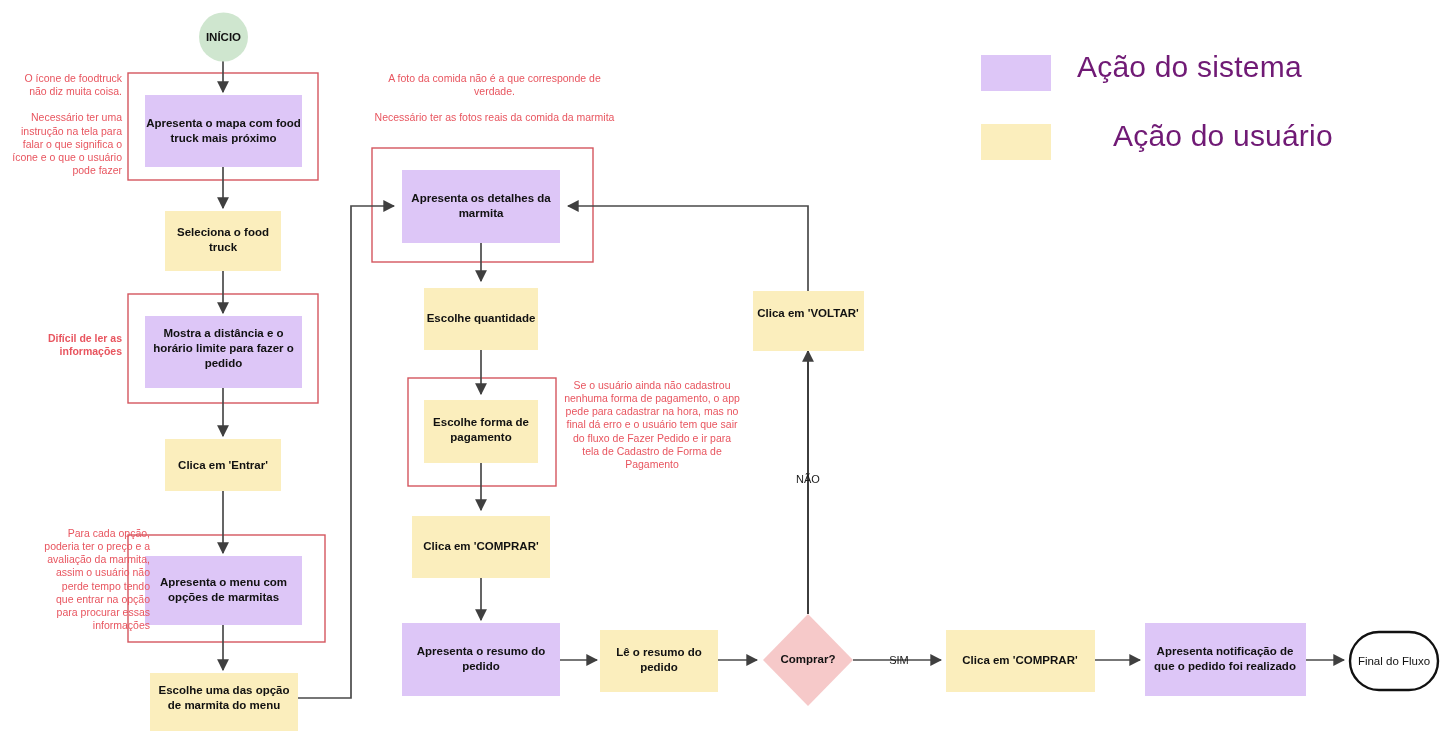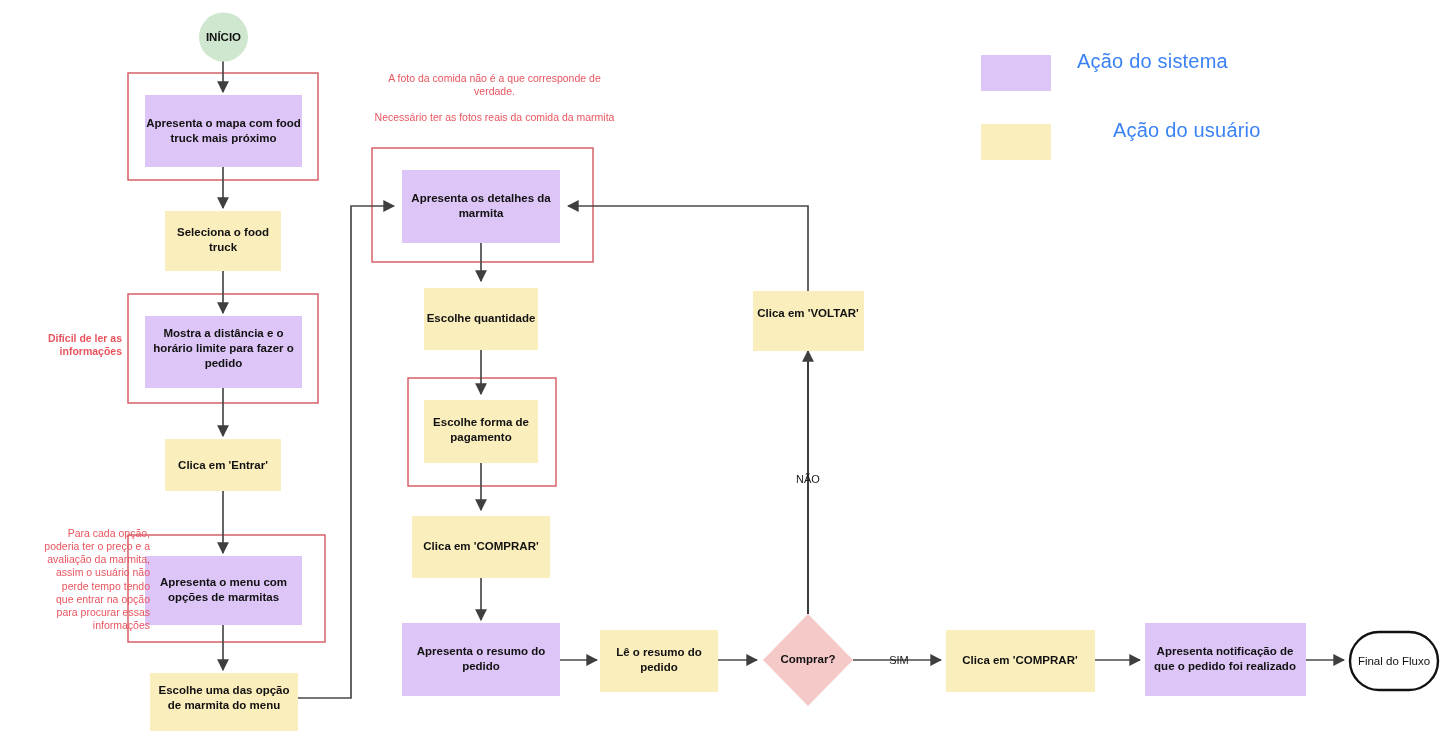--- a/index.html
+++ b/index.html
@@ -61,22 +61,22 @@
   .annot.right-al { text-align: right; }
   .annot.left-al  { text-align: center; }
   .legend-swatch {
     position: absolute;
     width: 70px;
     height: 36px;
   }
   .legend-text {
     position: absolute;
     font-family: "Liberation Sans", sans-serif;
-    font-size: 20px;
-    color: #3b82f6;
+    font-size: 30px;
+    color: #701a75;
     letter-spacing: 0.2px;
     white-space: nowrap;
   }
 </style>
 </head>
 <body>
 
 <div id="canvas">
 
   <svg class="flow" viewBox="0 0 1444 731">
@@ -226,29 +226,33 @@
 
     <g>
       <rect x="753" y="291" width="111" height="60" fill="#fbeebd"></rect>
       <text class="node-label" x="808" y="314">Clica em 'VOLTAR'</text>
     </g>
 
     <text class="edge-label" x="899" y="661">SIM</text>
     <text class="edge-label" x="808" y="480">NÃO</text>
   </svg>
 
+  <div class="annot right-al" style="left:8px; top:72px; width:114px;">O ícone de foodtruck não diz muita coisa.
+
+Necessário ter uma instrução na tela para falar o que significa o ícone e o que o usuário pode fazer</div>
 
   <div class="annot right-al" style="left:14px; top:332px; width:108px;font-weight:bold;">Difícil de ler as informações</div>
 
   <div class="annot right-al" style="left:14px; top:527px; width:108px;margin-left:28px;">Para cada opção, poderia ter o preço e a avaliação da marmita, assim o usuário não perde tempo tendo que entrar na opção para procurar essas informações</div>
 
   <div class="annot left-al" style="left:372px; top:72px; width:245px;">A foto da comida não é a que corresponde de verdade.
 
 Necessário ter as fotos reais da comida da marmita</div>
 
+  <div class="annot left-al" style="left:563px; top:379px; width:178px;">Se o usuário ainda não cadastrou nenhuma forma de pagamento, o app pede para cadastrar na hora, mas no final dá erro e o usuário tem que sair do fluxo de Fazer Pedido e ir para tela de Cadastro de Forma de Pagamento</div>
 
   <div>
     <div class="legend-swatch" style="left: 981px; top: 55px; background: rgb(221, 198, 247);"></div>
     <div class="legend-text" style="left:1077px; top:50px;">Ação do sistema</div>
 
     <div class="legend-swatch" style="left: 981px; top: 124px; background: rgb(251, 238, 189);"></div>
     <div class="legend-text" style="left:1077px; top:119px;margin-left:36px;">Ação do usuário</div>
   </div>
 
 </div>

